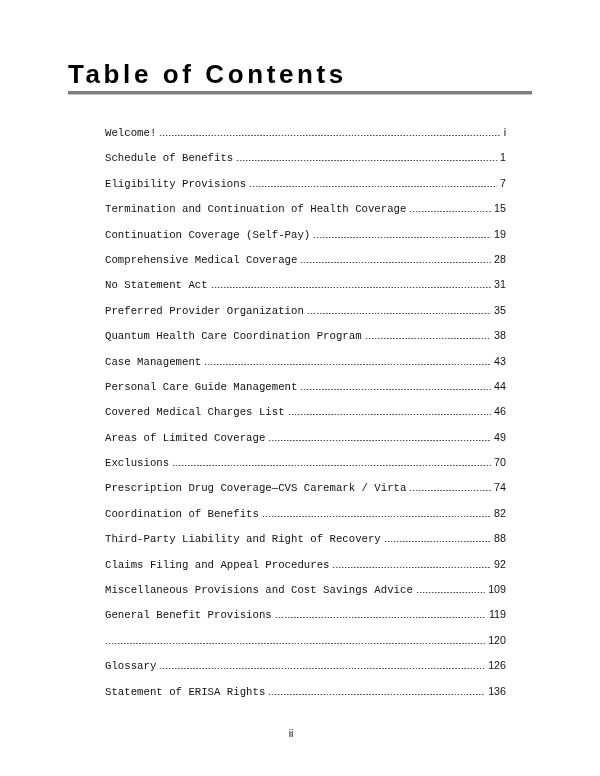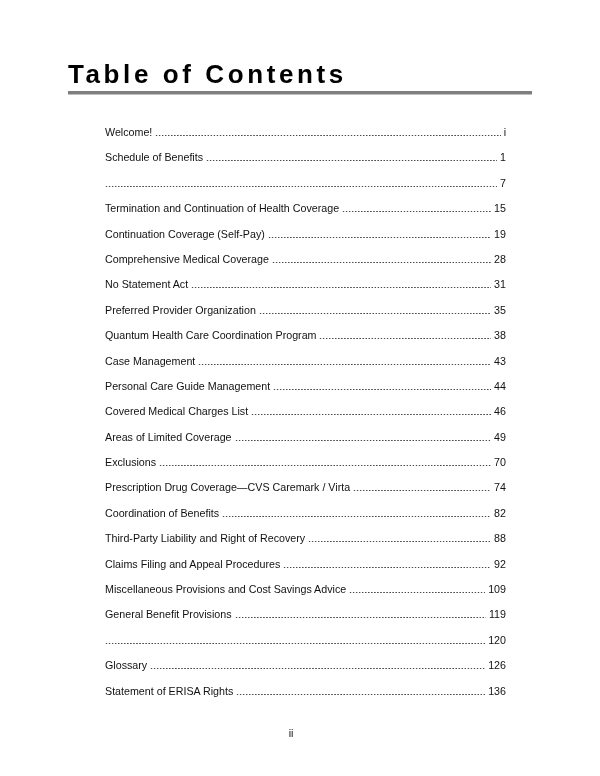--- a/index.html
+++ b/index.html
@@ -66,20 +66,21 @@
     align-items: baseline;
     height: 25.4px;
     font-size: 10.7px;
     line-height: 25.4px;
     color: #111111;
     white-space: nowrap;
   }
   .toc-entry-label {
     flex: 0 0 auto;
     padding-right: 3px;
+    font-family: Liberation Mono, monospace;
   }
   .toc-leader {
     flex: 1 1 auto;
     min-width: 6px;
     position: relative;
     overflow: hidden;
     height: 1px;
     align-self: auto;
     margin-bottom: 1px;
   }
@@ -130,20 +131,21 @@
         <span class="toc-entry-label">Welcome!</span>
         <span class="toc-leader"></span>
         <span class="toc-page">i</span>
       </li>
       <li class="toc-entry">
         <span class="toc-entry-label">Schedule of Benefits</span>
         <span class="toc-leader"></span>
         <span class="toc-page">1</span>
       </li>
       <li class="toc-entry">
+        <span class="toc-entry-label">Eligibility Provisions</span>
         <span class="toc-leader"></span>
         <span class="toc-page">7</span>
       </li>
       <li class="toc-entry">
         <span class="toc-entry-label">Termination and Continuation of Health Coverage</span>
         <span class="toc-leader"></span>
         <span class="toc-page">15</span>
       </li>
       <li class="toc-entry">
         <span class="toc-entry-label">Continuation Coverage (Self-Pay)</span>

